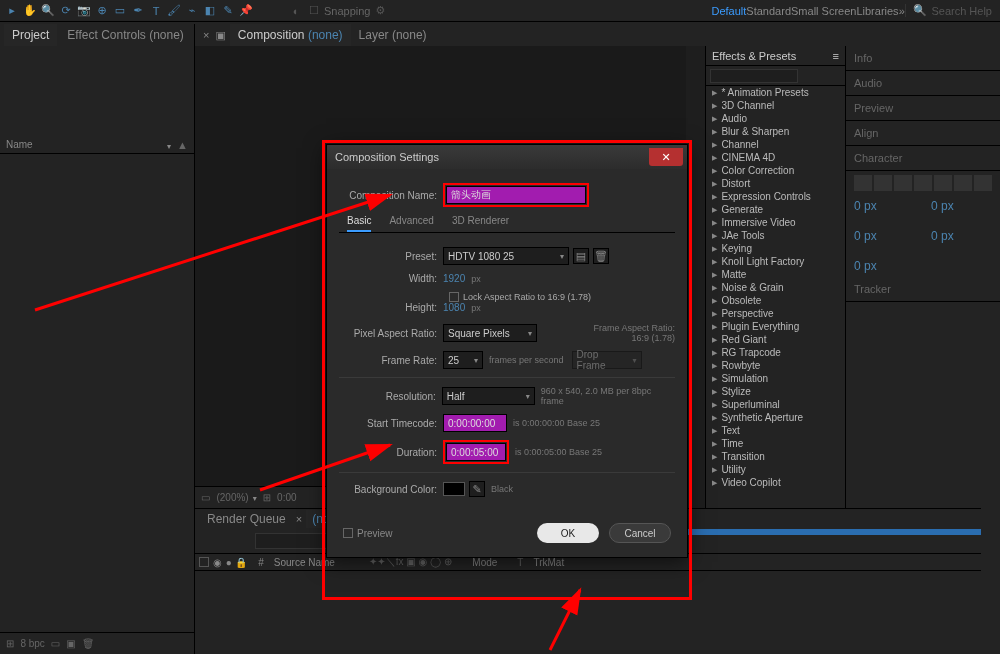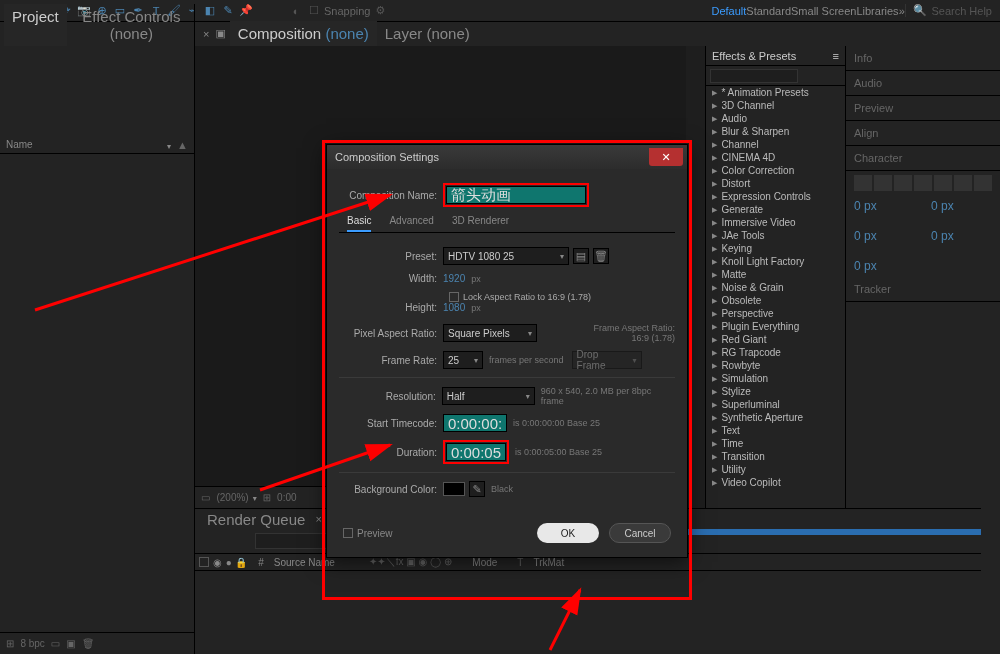--- a/index.html
+++ b/index.html
@@ -11,21 +11,21 @@
   .tool-icons span { width: 16px; height: 16px; display: inline-flex; align-items: center; justify-content: center; color: #4b84b0; font-size: 11px; }
   .workspace-set { margin-left: auto; display: flex; gap: 0; padding-right: 8px; align-items: center; }
   .ws-item { color: #888; cursor: pointer; }
   .ws-item.active { color: #3b9cff; }
   .search-box { display: flex; align-items: center; gap: 4px; color: #555; border-left: 1px solid #333; padding-left: 8px; }
   .search-box .mag { color: #555; }
 
   
   .panel-tabs { height: 24px; display: flex; align-items: flex-end; background: #232323; }
   .left-tabs { width: 195px; display: flex; border-right: 1px solid #000; padding-left: 4px; gap: 2px; }
-  .tab { padding: 4px 8px; color: #888; font-size: 15px; text-align: center; }
+  .tab { padding: 4px 8px; color: #888; font-size: 12px; }
   .tab.active { color: #ccc; background: #262626; }
   .center-tabs { flex: 1; display: flex; padding-left: 8px; }
   .center-tabs .tab .none { color: #4b84b0; }
   .center-tabs .close-x { color: #888; margin-right: 6px; align-self: center; }
 
   
   .main { position: absolute; top: 46px; bottom: 0; left: 0; right: 0; display: flex; }
   .left-pane { width: 195px; background: #232323; border-right: 1px solid #000; display: flex; flex-direction: column; }
   .center-pane { flex: 1; background: #1a1a1a; position: relative; }
   .right-cols { display: flex; margin-left: 19px; }
@@ -69,21 +69,21 @@
   
   .red-outline { position: absolute; left: 322px; top: 140px; width: 370px; height: 460px; border: 3px solid #ff0000; pointer-events: none; z-index: 30; }
   .dialog { position: absolute; left: 326px; top: 144px; width: 362px; background: #2a2a2a; border: 1px solid #000; z-index: 20; box-shadow: 0 4px 20px rgba(0,0,0,.6); }
   .dlg-titlebar { height: 24px; background: linear-gradient(#3a3a3a,#2c2c2c); display: flex; align-items: center; padding-left: 8px; color: #ccc; font-size: 11px; }
   .dlg-titlebar .winbtns { margin-left: auto; display: flex; }
   .dlg-titlebar .winbtn { width: 34px; height: 18px; background: #b53030; color: #fff; display: flex; align-items: center; justify-content: center; font-size: 11px; margin-right: 4px; border-radius: 0 0 3px 3px; cursor: pointer; }
   .dlg-body { padding: 14px 12px 8px 12px; }
   .row { display: flex; align-items: center; margin-bottom: 8px; }
   .lbl { width: 104px; text-align: right; color: #aaa; font-size: 10px; padding-right: 6px; }
   .val-link { color: #4b84b0; font-size: 10px; }
-  .val-input { background: #0f766e; border: 1px solid #000; color: #ddd; font-size: 15px; height: 18px; padding: 0 4px; }
+  .val-input { background: #a21caf; border: 1px solid #000; color: #ddd; font-size: 10px; height: 18px; padding: 0 4px; }
   .name-input { width: 140px; }
   .red-box-small { border: 2px solid #ff0000; padding: 1px; }
   .tabs-row { display: flex; gap: 18px; margin: 8px 0 14px 0; padding-left: 8px; border-bottom: 1px solid #000; }
   .tabs-row .dtab { color: #888; padding-bottom: 4px; font-size: 10px; cursor: pointer; }
   .tabs-row .dtab.active { color: #ddd; border-bottom: 2px solid #3b9cff; }
   .preset-select, .par-select { height: 18px; background: #1e1e1e; border: 1px solid #000; color: #ccc; font-size: 10px; padding: 0 4px; display: inline-flex; align-items: center; justify-content: space-between; }
   .preset-select { width: 126px; }
   .par-select  { width: 94px; }
   .small-btn { width: 16px; height: 16px; background: #1e1e1e; border: 1px solid #000; margin-left: 4px; display: inline-flex; align-items: center; justify-content: center; color: #888; }
   .aux { color: #777; font-size: 9px; margin-left: 6px; }

